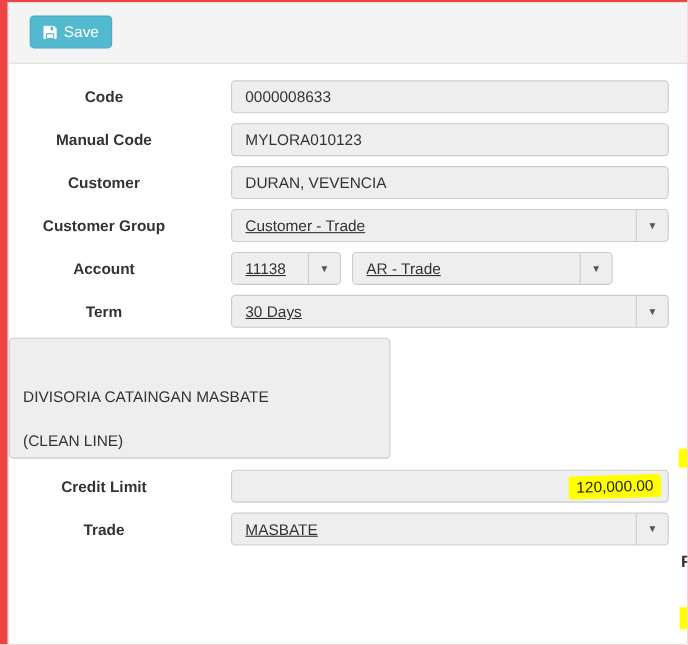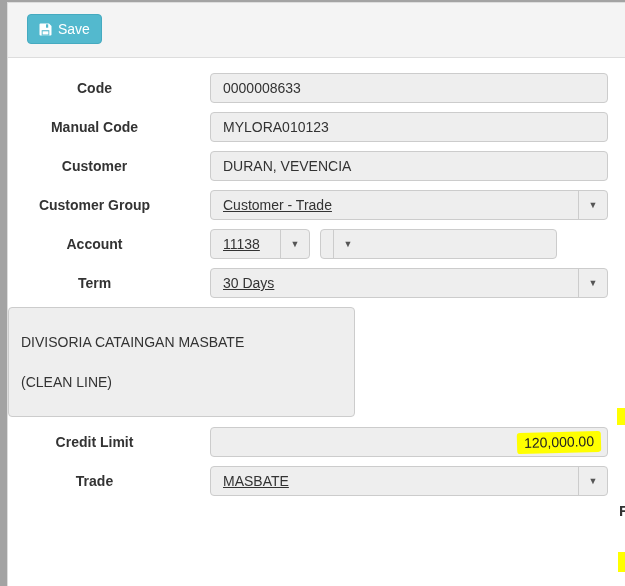--- a/index.html
+++ b/index.html
@@ -3,21 +3,21 @@
 <meta charset="utf-8">
 <style>
   * { margin:0; padding:0; box-sizing:border-box; }
   html,body { background:#fff; }
   body {
     font-family:"Liberation Sans", sans-serif;
     font-size:14px; color:#333;
     width:625px; height:586px; overflow:hidden;
   }
   .canvas {
-    position:relative; width:625px; height:586px; overflow:hidden; background:#a3a3a3;
+    position:relative; width:625px; height:586px; overflow:hidden; background:#ef4444;
   }
   .panel {
     position:absolute; left:7px; top:2px; width:618px; height:584px;
     border-left:1px solid var(--panel-border); border-top:1px solid var(--panel-border);
     background:#fff;
   }
   .panel-heading {
     height:55px; background:var(--heading-bg);
     border-bottom:1px solid var(--panel-border);
     padding:11px 0 0 19px;
@@ -49,21 +49,21 @@
   .sel-text { flex:1; white-space:nowrap; overflow:hidden;text-decoration:underline; }
   .sel-arrow {
     flex:none; width:29px; align-self:stretch;
     border-left:1px solid var(--input-border);
     display:flex; align-items:center; justify-content:center;
     font-size:9px; color:#555;
   }
   .w-acct1 { width:100px; }
   .w-acct2 { width:237px; margin-left:10px; }
   .textarea {
-    width:347px; height:110px; align-items:center;
+    width:347px; height:110px; align-items:flex-end;
     padding:6px 12px; white-space:pre-line; line-height:20px;
   }
   .hl {
     background:var(--hl); padding:2px 7px 3px 7px;
     border-radius:3px; transform:rotate(-1.6deg); color:#222;
   }
   .checkbox {
     width:15px; height:15px; background:#f8f8f8;
     border:1px solid #ccc; border-radius:3px; margin-top:-4px; cursor:pointer;
   }
@@ -126,20 +126,21 @@
         </div>
       </div>
 
       <div class="frow">
         <div class="lbl">Account</div>
         <div class="ctrl select w-acct1">
           <span class="sel-text">11138</span>
           <span class="sel-arrow">▼</span>
         </div>
         <div class="ctrl select w-acct2">
+          <span class="sel-text">AR - Trade</span>
           <span class="sel-arrow">▼</span>
         </div>
       </div>
 
       <div class="frow">
         <div class="lbl">Term</div>
         <div class="ctrl select w-full">
           <span class="sel-text">30 Days</span>
           <span class="sel-arrow">▼</span>
         </div>

